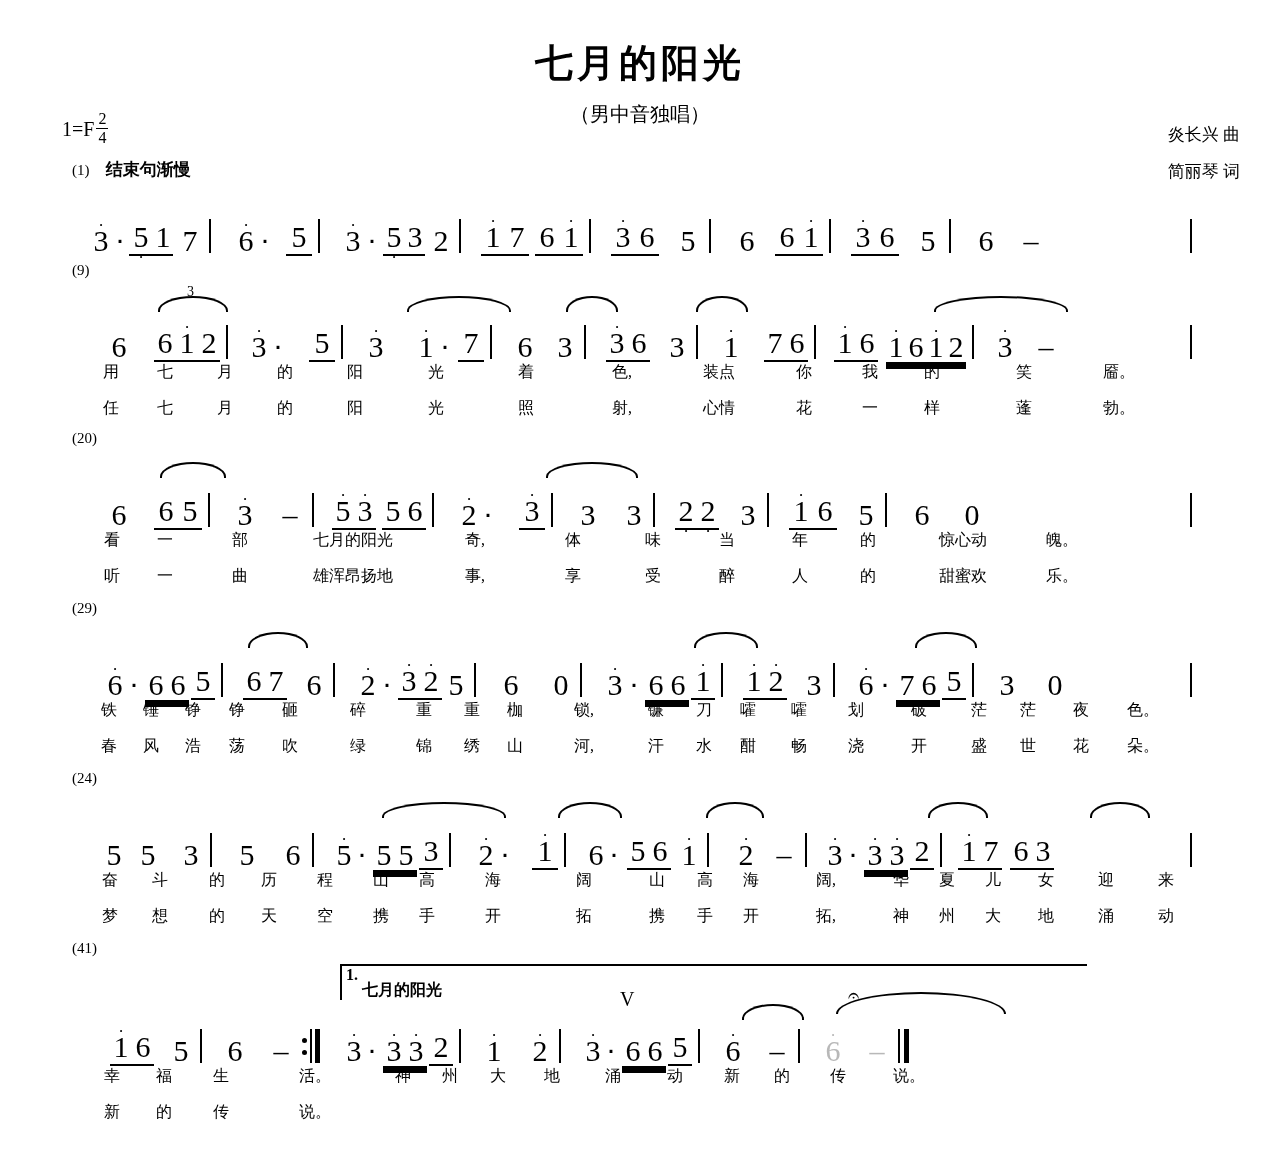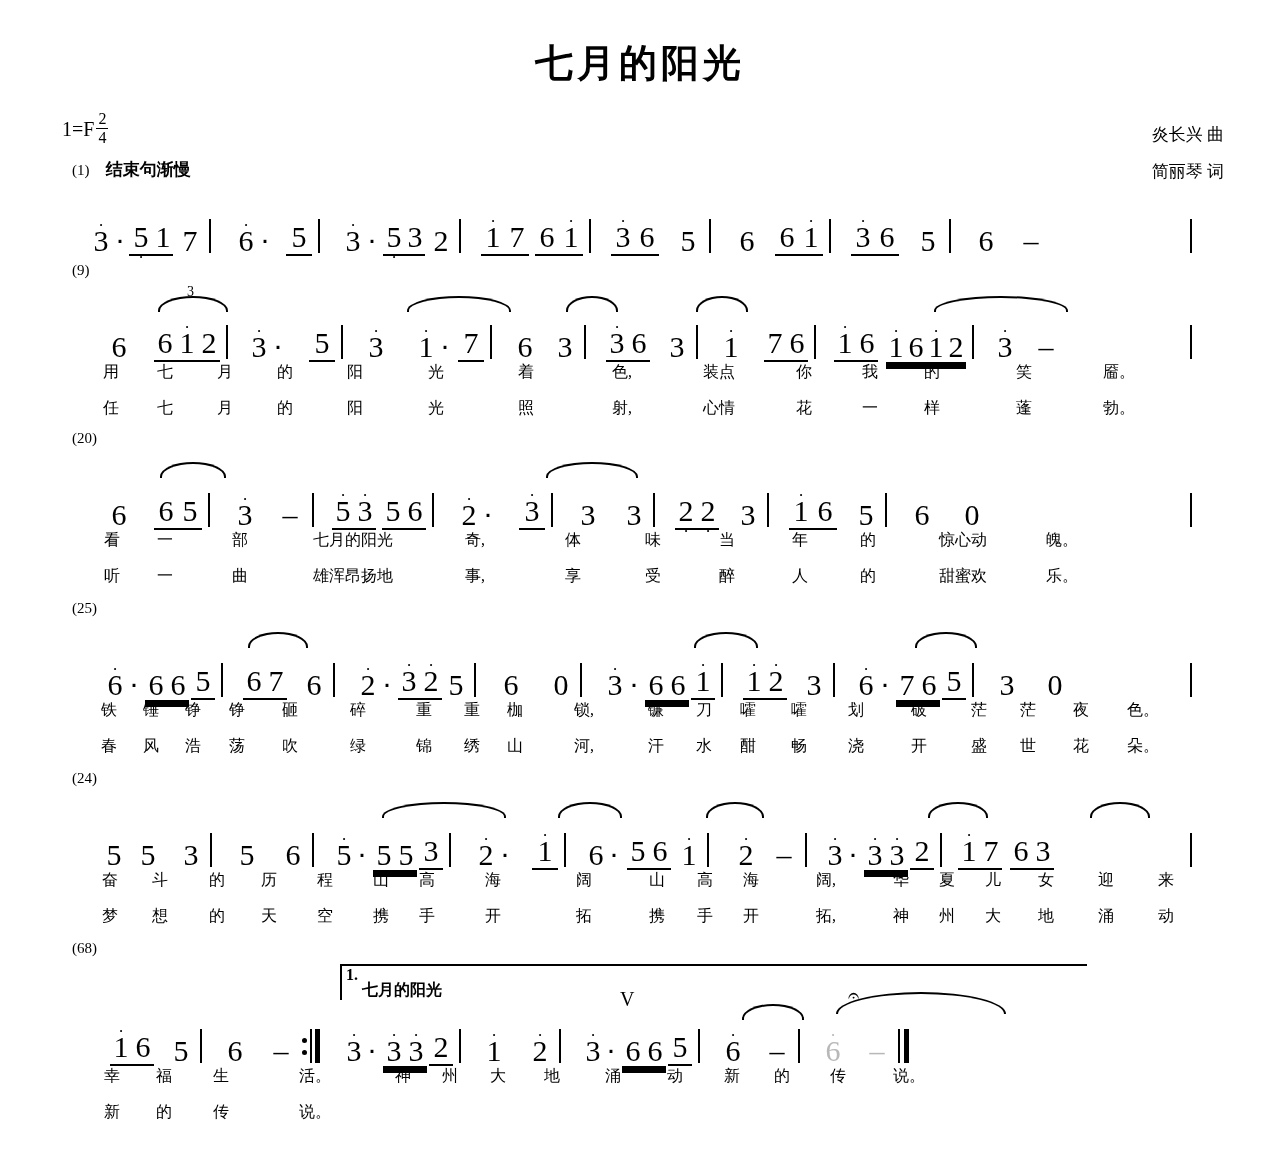--- a/index.html
+++ b/index.html
@@ -54,21 +54,21 @@
     font-size: 16px;
     margin-left: 2px;
     position: relative;
     top: -1px;
   }
   .frac .num { border-bottom: 1.4px solid #000; padding: 0 2px 1px 2px; }
   .frac .den { padding: 1px 2px 0 2px; }
 
   .composer {
     position: absolute;
-    right: 56px;
+    right: 40px;
     top: 116px;
     font-family: "Liberation Serif", serif;
     font-size: 17px;
     text-align: right;
     line-height: 2.2;
   }
 
   .expression {
     position: absolute;
     left: 72px;
@@ -237,20 +237,21 @@
     font-family: "Liberation Serif", serif;
     font-size: 20px;
   }
 </style>
 </head>
 <body>
 
 <div class="sheet">
 
   <h1 class="title">七月的阳光</h1>
+  <div class="subtitle">（男中音独唱）</div>
 
   <div class="key-sig">
     <span>1=F</span>
     <span class="frac">
       <span class="num">2</span>
       <span class="den">4</span>
     </span>
   </div>
 
   <div class="composer">
@@ -451,21 +452,21 @@
       <span style="width:74px">受</span>
       <span style="width:74px">醉</span>
       <span style="width:72px">人</span>
       <span style="width:64px">的</span>
       <span style="width:126px">甜蜜欢</span>
       <span style="width:72px">乐。</span>
     </div>
   </div>
 
   <div class="system" style="top:600px;">
-    <div class="measure-label" style="left:72px;top:0;">(25)</div>
+    <div class="measure-label" style="left:72px;top:0;">(29)</div>
     <div class="slur" style="left:248px;top:32px;width:56px;"></div>
     <div class="slur" style="left:694px;top:32px;width:60px;"></div>
     <div class="slur" style="left:915px;top:32px;width:58px;"></div>
 
     <div class="notes-row" style="top:44px;">
       <span class="note" style="width:26px;margin-left:14px">6<span class="dot-above">·</span></span>
       <span class="dur-dot">·</span>
       <span class="note underline2" style="width:22px;margin-left:6px">6</span>
       <span class="note underline2" style="width:22px">6</span>
       <span class="note underline1" style="width:24px;margin-left:2px">5</span>
@@ -638,21 +639,21 @@
       <span style="width:46px">神</span>
       <span style="width:46px">州</span>
       <span style="width:46px">大</span>
       <span style="width:60px">地</span>
       <span style="width:60px">涌</span>
       <span style="width:60px">动</span>
     </div>
   </div>
 
   <div class="system" style="top:940px;">
-    <div class="measure-label" style="left:72px;top:0;">(68)</div>
+    <div class="measure-label" style="left:72px;top:0;">(41)</div>
 
     <div class="ending" style="left:340px;top:24px;width:745px;"></div>
     <div class="ending-num" style="left:346px;top:26px;">1.</div>
     <div class="tempo-text" style="left:362px;top:40px;">七月的阳光</div>
     <div class="breath" style="left:620px;top:48px;">V</div>
     <div class="fermata" style="left:848px;top:44px;">𝄐</div>
 
     <div class="slur" style="left:742px;top:64px;width:58px;"></div>
     <div class="tie-long" style="left:836px;top:52px;width:166px;"></div>
 

